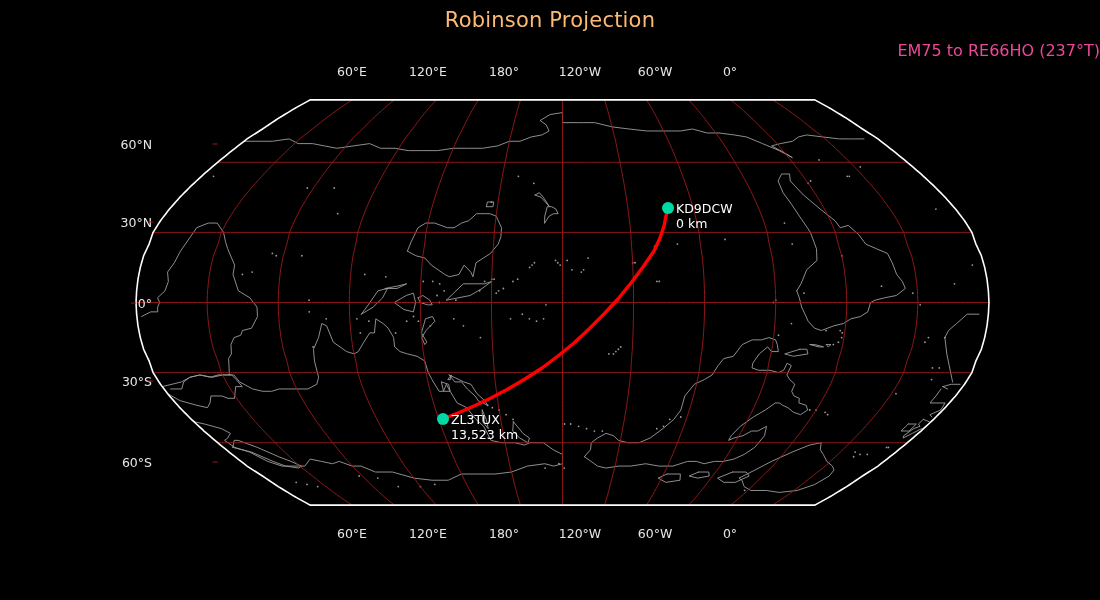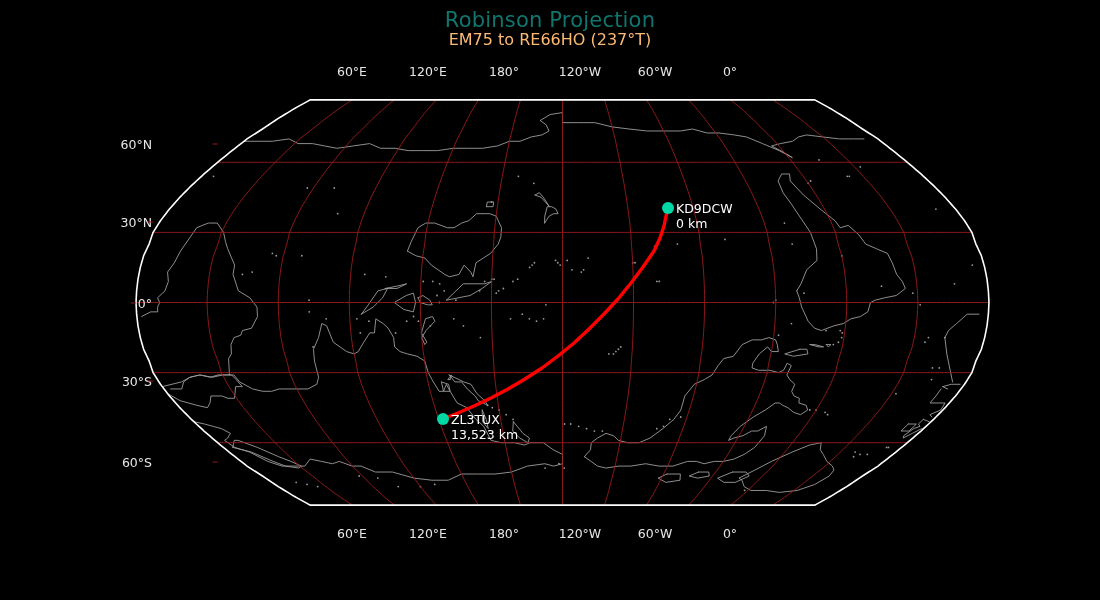--- a/index.html
+++ b/index.html
@@ -18,33 +18,33 @@
     width: 1100px;
     height: 600px;
     background: #000000;
   }
   #title {
     position: absolute;
     left: 0;
     top: 8px;
     width: 1100px;
     text-align: center;
-    color: #0f766e;
+    color: #fdba74;
     font-size: 21px;
     font-weight: 400;
     letter-spacing: 0.2px;
     white-space: nowrap;
   }
   #subtitle {
     position: absolute;
     left: 0;
-    top: 30px;
-    width: 1100px;
-    text-align: center;
-    color: #fdba74;
+    top: 41px;
+    width: 1100px;
+    text-align: right;
+    color: #ec4899;
     font-size: 16px;
     font-weight: 400;
     white-space: nowrap;
   }
   svg#map {
     position: absolute;
     left: 0;
     top: 0;
     width: 1100px;
     height: 600px;

